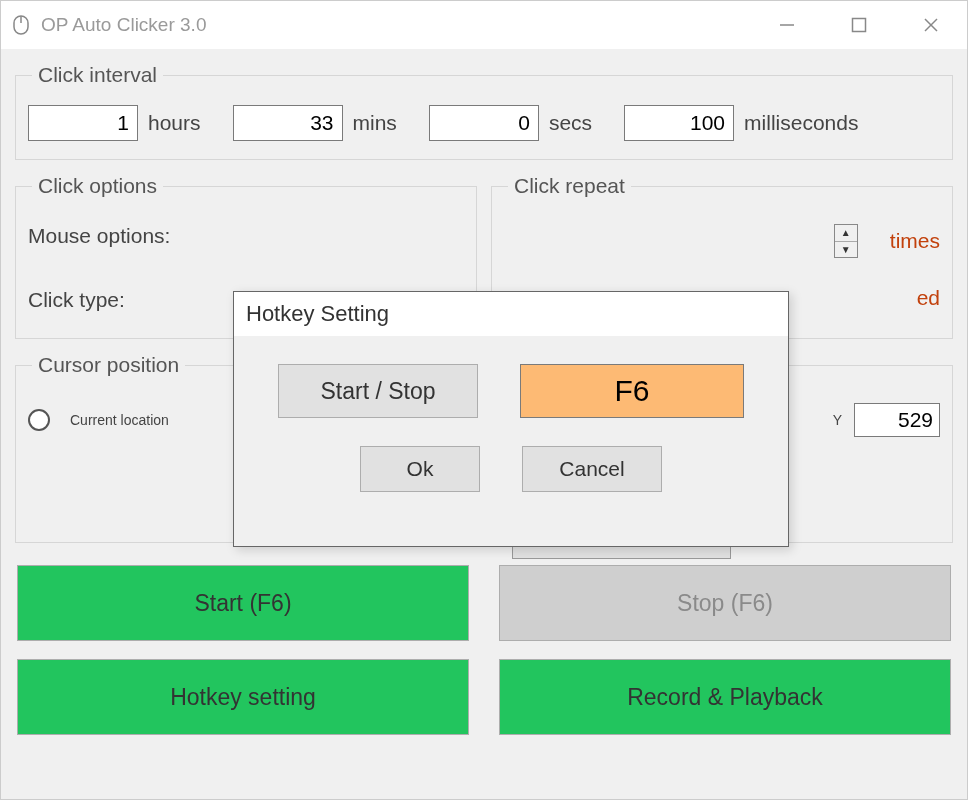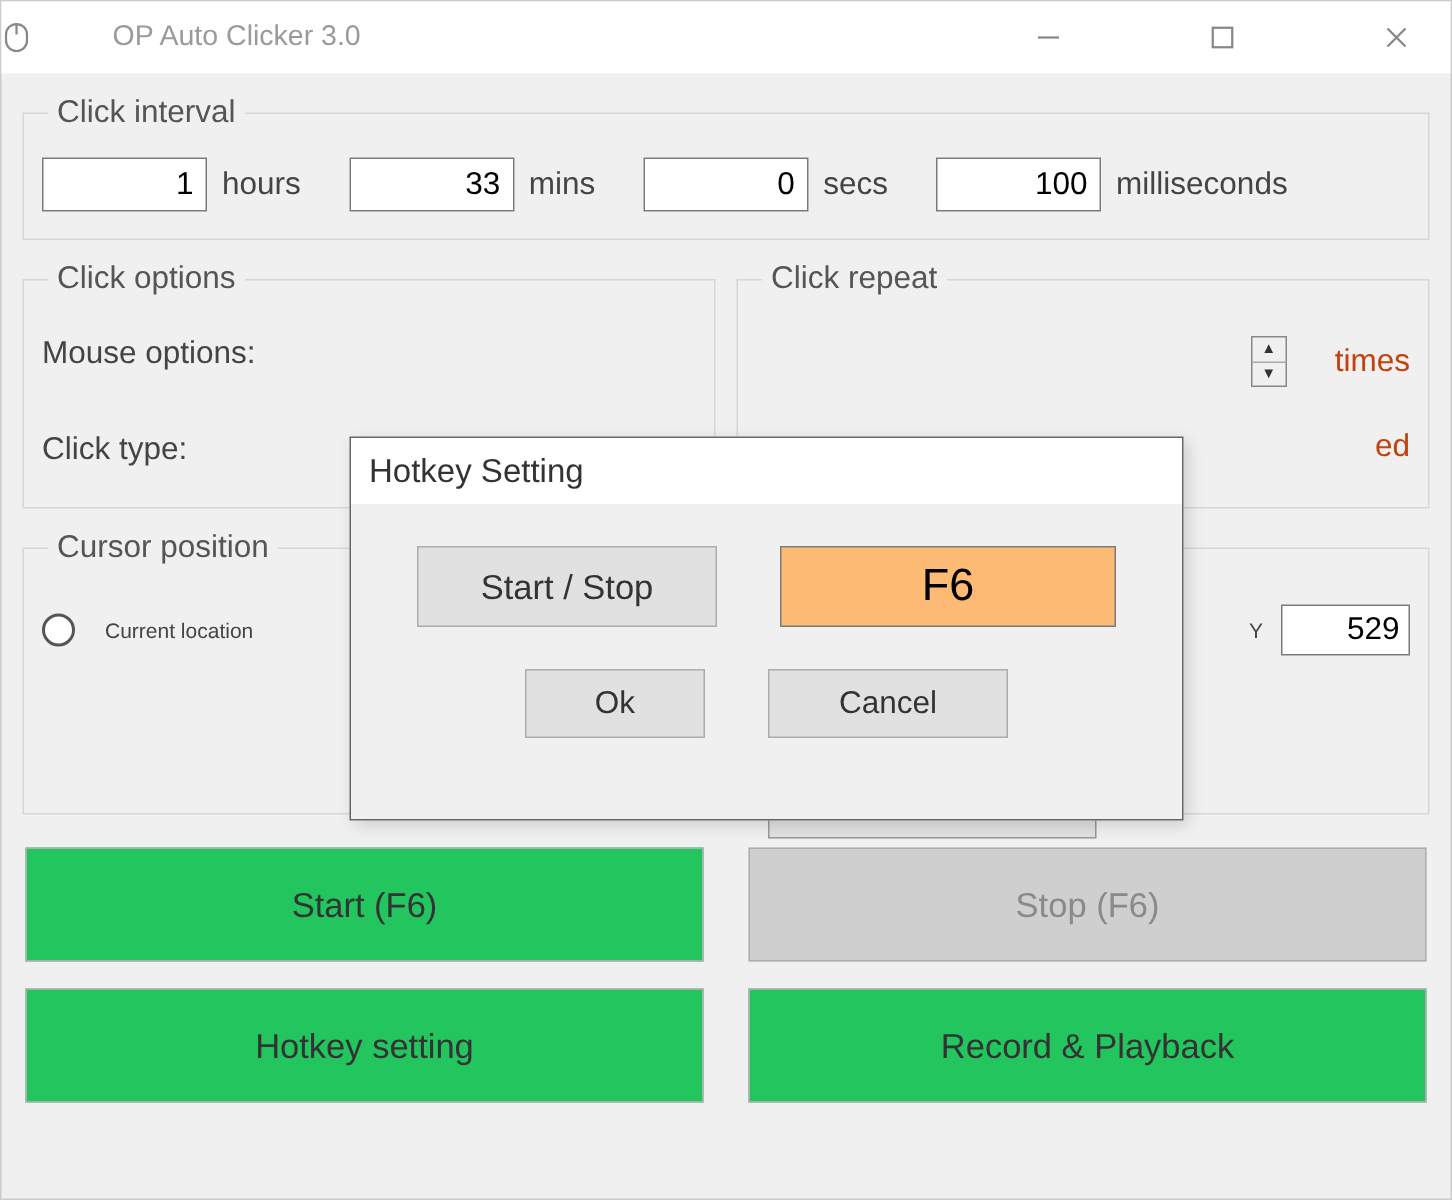--- a/index.html
+++ b/index.html
@@ -18,21 +18,21 @@
     width: 968px;
     height: 800px;
     background: #f0f0f0;
     border: 1px solid #cccccc;
   }
   .titlebar {
     height: 48px;
     background: #ffffff;
     display: flex;
     align-items: center;
-    gap: 44px;
+    padding-left: 10px;
   }
   .titlebar .app-icon {
     width: 20px; height: 20px;
     margin-right: 10px;
     display:flex;align-items:center;justify-content:center;
   }
   .titlebar .title {
     font-size: 19px;
     color: #9a9a9a;
   }
@@ -147,21 +147,21 @@
   .m-btn{
     height:54px;border:1px solid #adadad;background:#e1e1e1;
     font-size:23px;color:#333;display:flex;align-items:center;justify-content:center;
   }
   .m-btn.startstop{width:200px;}
   .m-field{
     height:54px;width:224px;border:1px solid #7a7a7a;background:#fdba74;
     font-size:30px;color:#000;display:flex;align-items:center;justify-content:center;
   }
   .m-btn.ok{width:120px;height:46px;font-size:21px;}
-  .m-btn.cancel{width:160px;height:46px;font-size:21px;}
+  .m-btn.cancel{width:140px;height:46px;font-size:21px;}
   .pos-cursor-group{position:relative;}
   .text-hidden-behind{color:#c2410c;font-size:21px;}
 </style>
 </head>
 <body>
 
 <div class="window">
 
   <div class="titlebar">
     <span class="app-icon">

